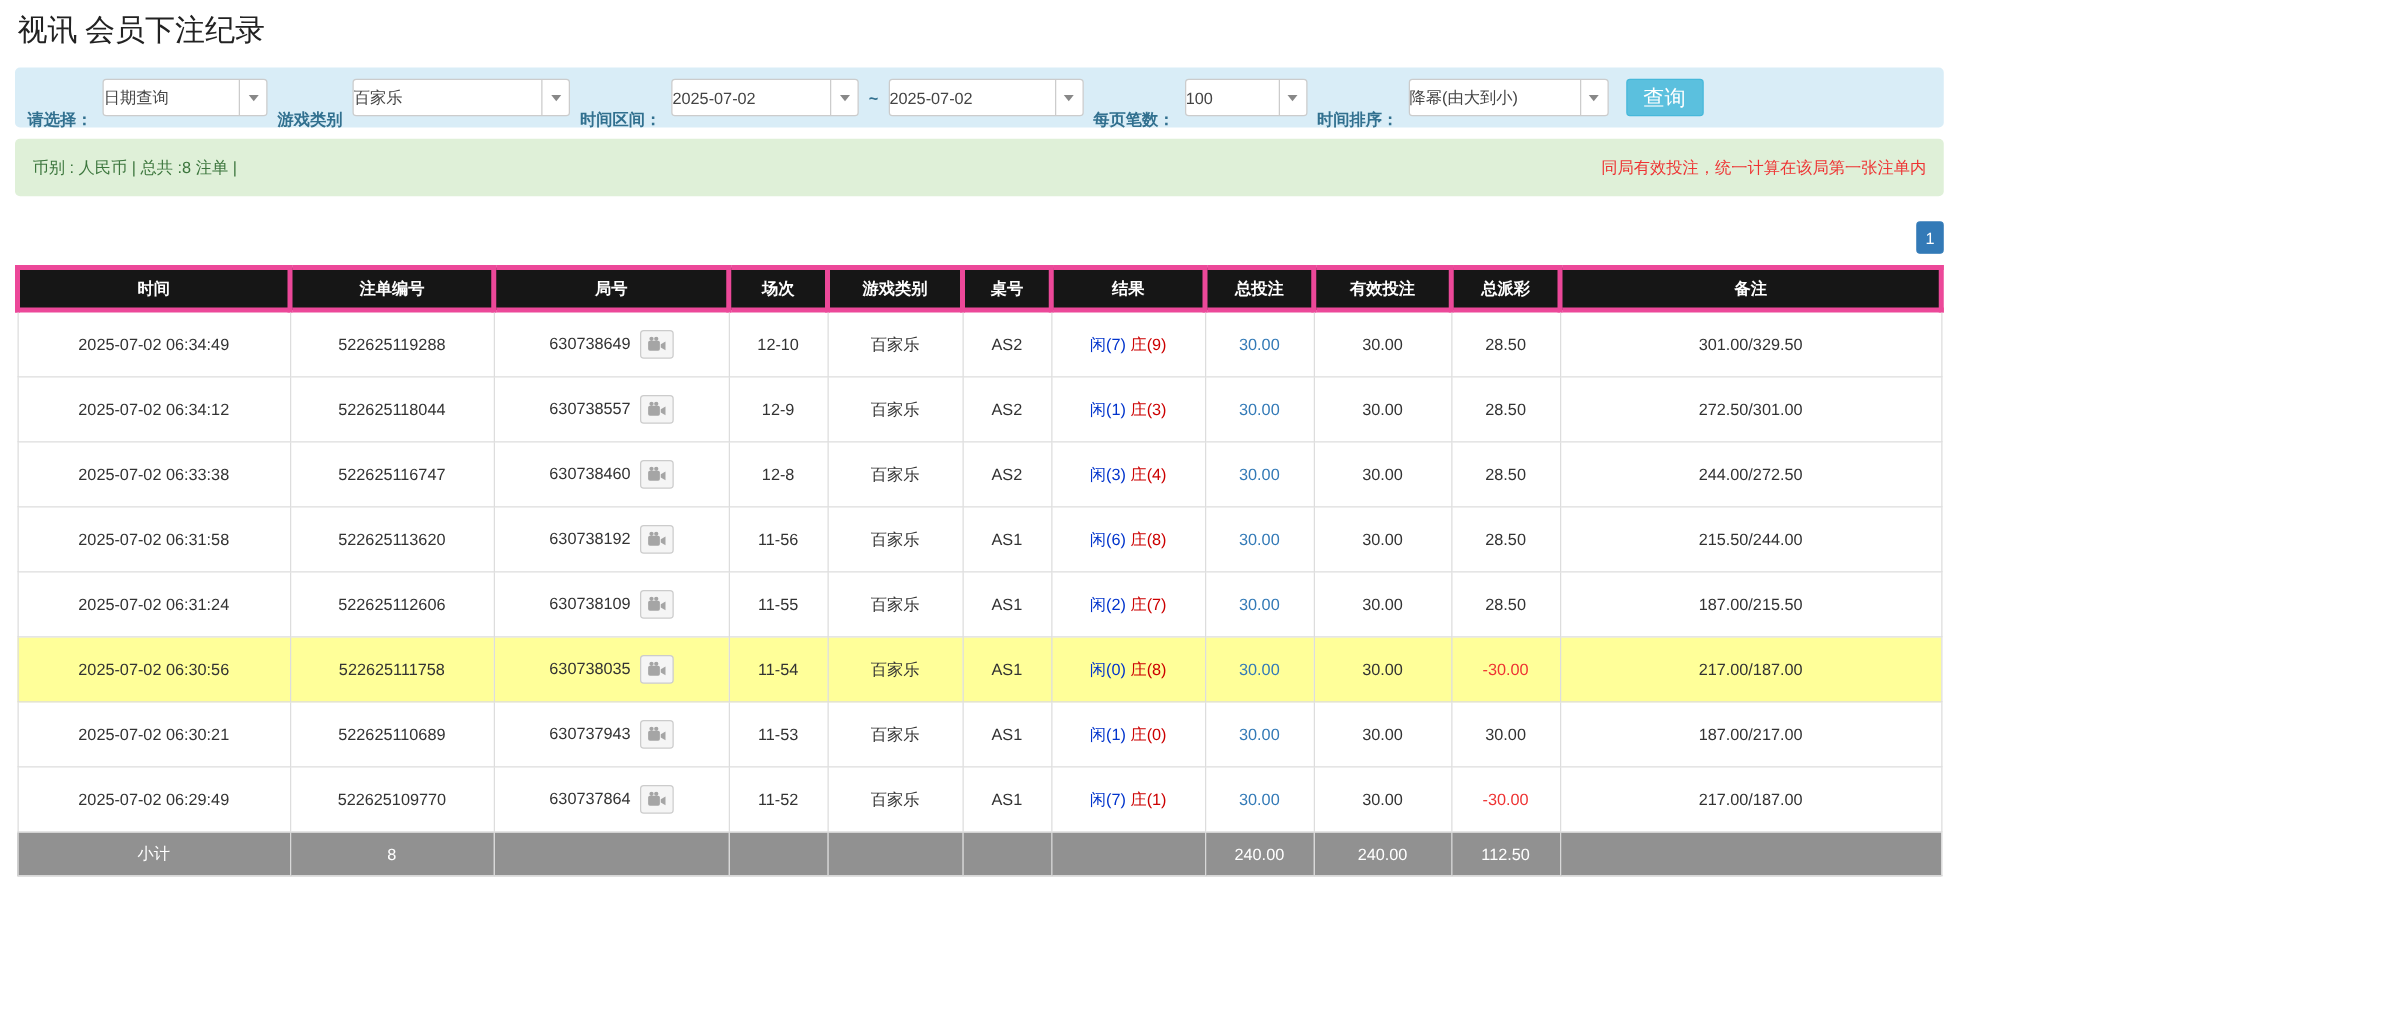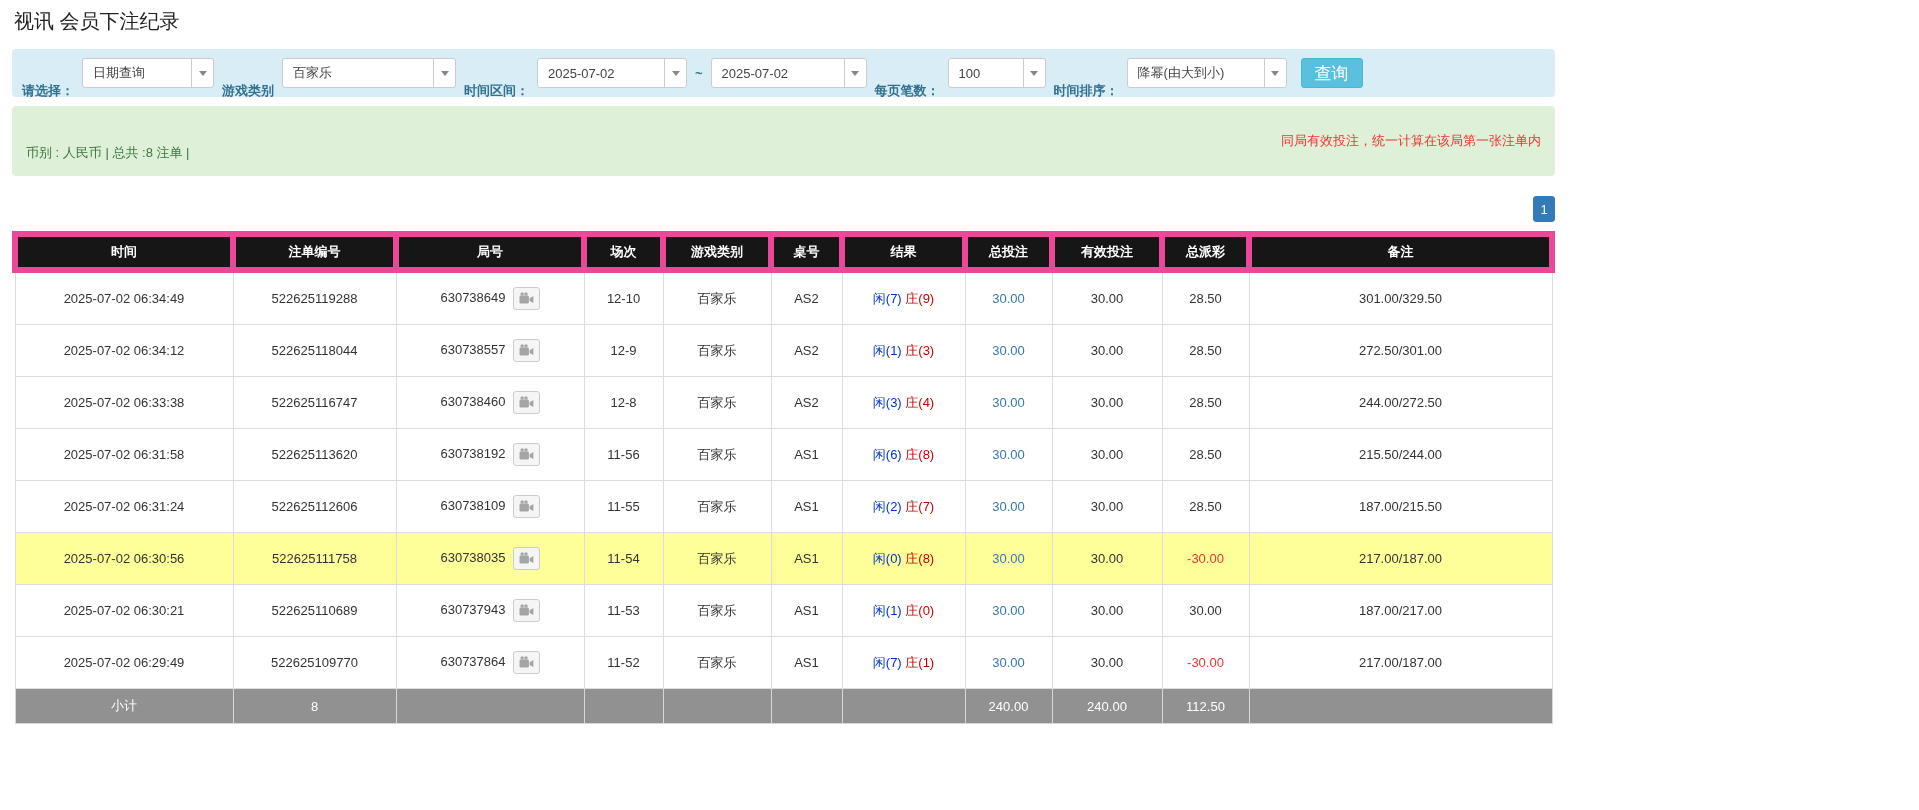--- a/index.html
+++ b/index.html
@@ -4,34 +4,34 @@
 <style>
   * { box-sizing: border-box; }
   html, body { margin:0; padding:0; background:#fff; }
   body {
     font-family: "Liberation Sans", "DejaVu Sans", sans-serif;
     color:#333;
     width:1919px; height:810px; overflow:hidden;
   }
   .page { width:1543px; margin-left:12px; padding-top:6px; }
 
-  .page-title { font-size:20px; font-weight:500; color:#222; margin:2px 0 14px 2px; }
+  .page-title { font-size:24px; font-weight:500; color:#222; margin:2px 0 14px 2px;font-family:Liberation Serif, serif; }
 
   
   .filter-bar {
     background:#d9edf7; border-radius:4px;
     height:48px; padding:0 10px;
     display:flex; align-items:center; gap:8px;
     font-size:13px;
   }
   .flabel { color:#31708f; font-weight:bold; white-space:nowrap;margin-top:36px; }
   .dropdown {
     background:#fff; border:1px solid #ccc; border-radius:3px;
     height:30px; display:flex; align-items:center;
-    padding-left:10px; cursor:pointer; color:#444;
+    cursor:pointer; color:#444;
   }
   .dd-value { flex:1; white-space:nowrap; overflow:hidden; }
   .dd-caret {
     width:22px; align-self:stretch; border-left:1px solid #ccc;
     display:flex; align-items:center; justify-content:center; margin-left:8px;
   }
   .caret-shape {
     width:0; height:0;
     border-left:4px solid transparent; border-right:4px solid transparent;
     border-top:5px solid #888;
@@ -42,36 +42,36 @@
     height:30px; padding:0 13px; border-radius:3px; font-size:17px;
     cursor:pointer; margin-left:6px;
   }
 
   
   .summary-bar {
     background:#dff0d8; border-radius:4px; margin-top:9px;
     padding:14px; display:flex; justify-content:space-between; align-items:center;
     font-size:13px;
   }
-  .summary-left { color:#3c763d;margin-top:24px; }
+  .summary-left { color:#3c763d; }
   .summary-right { color:#e33; }
 
   
   .pagination { display:flex; justify-content:flex-end; margin:20px 0 9px; }
   .page-btn {
     background:#337ab7; border:1px solid #337ab7; color:#fff;
     min-width:22px; height:26px; padding:0 6px;
     font-size:13px; border-radius:3px; cursor:pointer;
   }
 
   
   table { width:100%; border-collapse:collapse; font-size:13px; table-layout:fixed; }
   thead th {
     background:#161616; color:#fff; font-weight:bold;
-    border:6px solid #ec4899; text-align:center; padding:6px 4px;
+    border:4px solid #ec4899; text-align:center; padding:6px 4px;
   }
   tbody td {
     background:#fff; border:1px solid #ddd; text-align:center;
     padding:14px 6px; color:#333;
   }
   tr.highlight td { background:#ffff99; }
   tfoot td {
     background:#919191; color:#fff; border:1px solid #d8d8d8;
     text-align:center; padding:8px 6px;
   }

